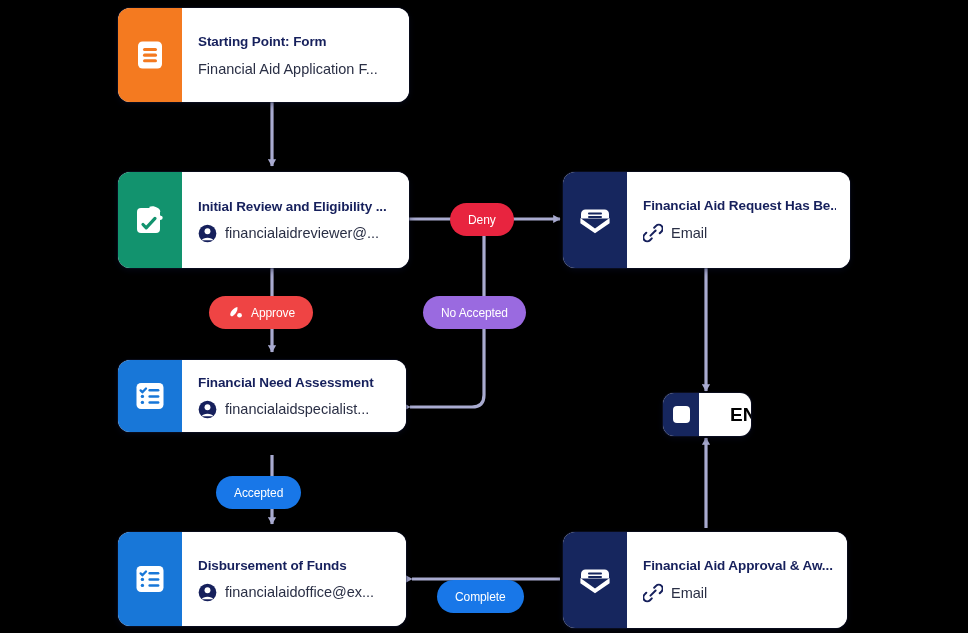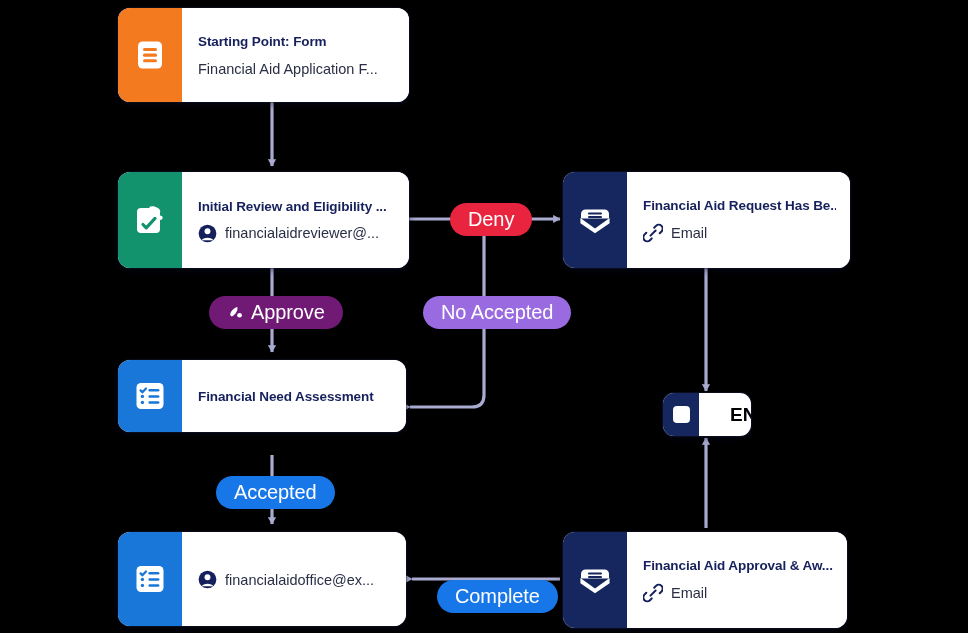--- a/index.html
+++ b/index.html
@@ -109,27 +109,27 @@
   .badge {
     position: absolute;
     display: flex;
     align-items: center;
     justify-content: center;
     gap: 7px;
     height: 33px;
     padding: 0 18px;
     border-radius: 17px;
     color: #ffffff;
-    font-size: 20px;
+    font-size: 12px;
     letter-spacing: -0.1px;
     white-space: nowrap;
     z-index: 8;
   }
   .badge-red    { background: #e8243f; }
-  .badge-green  { background: #701a75; }
+  .badge-green  { background: #ef4444; }
   .badge-purple { background: #9a6ae0; }
   .badge-blue   { background: #1877e8; }
 
   
   .gi { display: block; }
 </style>
 </head>
 <body>
 
 <div id="canvas">
@@ -236,36 +236,45 @@
         <path d="M8.6 12.4 l1.8 1.9 L14 10.5" stroke="#1877d8" stroke-width="2.3" fill="none" stroke-linecap="round" stroke-linejoin="round"></path>
         <circle cx="10.4" cy="18.4" r="1.7" fill="#1877d8"></circle>
         <circle cx="10.4" cy="24.4" r="1.7" fill="#1877d8"></circle>
         <rect x="16.4" y="11" width="11" height="2.5" rx="1.25" fill="#1877d8"></rect>
         <rect x="16.4" y="17.2" width="11" height="2.5" rx="1.25" fill="#1877d8"></rect>
         <rect x="16.4" y="23.2" width="11" height="2.5" rx="1.25" fill="#1877d8"></rect>
       </svg>
     </div>
     <div class="body">
       <div class="title">Financial Need Assessment</div>
+      <div class="meta">
+        <svg class="gi" width="19" height="19" viewBox="0 0 20 20">
+          <circle cx="10" cy="10" r="9.3" fill="#16205c"></circle>
+          <circle cx="10" cy="7.6" r="3.1" fill="#ffffff"></circle>
+          <path d="M3.9 17.2 C4.9 13.6 15.1 13.6 16.1 17.2 Z" fill="#ffffff"></path>
+        </svg>
+        <span class="meta-text">financialaidspecialist...</span>
+      </div>
     </div>
   </div>
 
   <div class="node" style="left:118px; top:532px; width:288px; height:94px;">
     <div class="icon-pane pane-blue">
       <svg class="gi" width="36" height="36" viewBox="0 0 36 36">
         <rect x="4.5" y="5" width="27" height="26" rx="4.5" fill="#ffffff"></rect>
         <path d="M8.6 12.4 l1.8 1.9 L14 10.5" stroke="#1877d8" stroke-width="2.3" fill="none" stroke-linecap="round" stroke-linejoin="round"></path>
         <circle cx="10.4" cy="18.4" r="1.7" fill="#1877d8"></circle>
         <circle cx="10.4" cy="24.4" r="1.7" fill="#1877d8"></circle>
         <rect x="16.4" y="11" width="11" height="2.5" rx="1.25" fill="#1877d8"></rect>
         <rect x="16.4" y="17.2" width="11" height="2.5" rx="1.25" fill="#1877d8"></rect>
         <rect x="16.4" y="23.2" width="11" height="2.5" rx="1.25" fill="#1877d8"></rect>
       </svg>
     </div>
     <div class="body">
+      <div class="title">Disbursement of Funds</div>
       <div class="meta">
         <svg class="gi" width="19" height="19" viewBox="0 0 20 20">
           <circle cx="10" cy="10" r="9.3" fill="#16205c"></circle>
           <circle cx="10" cy="7.6" r="3.1" fill="#ffffff"></circle>
           <path d="M3.9 17.2 C4.9 13.6 15.1 13.6 16.1 17.2 Z" fill="#ffffff"></path>
         </svg>
         <span class="meta-text">financialaidoffice@ex...</span>
       </div>
     </div>
   </div>

